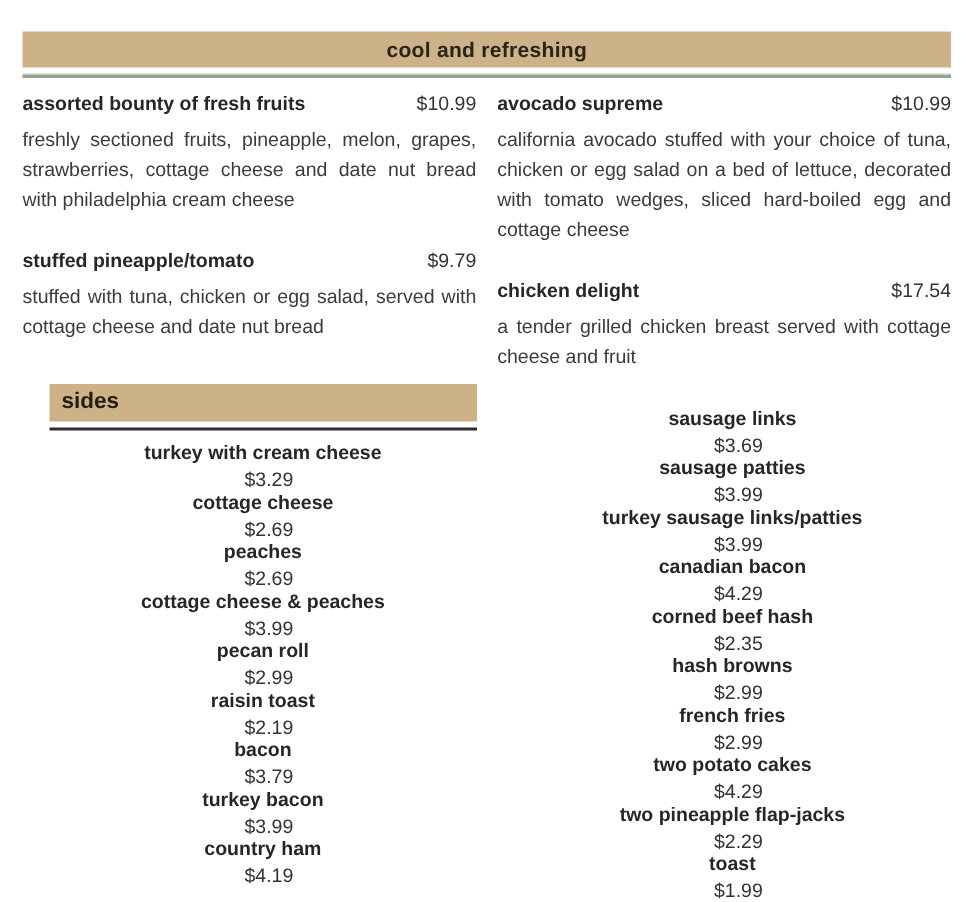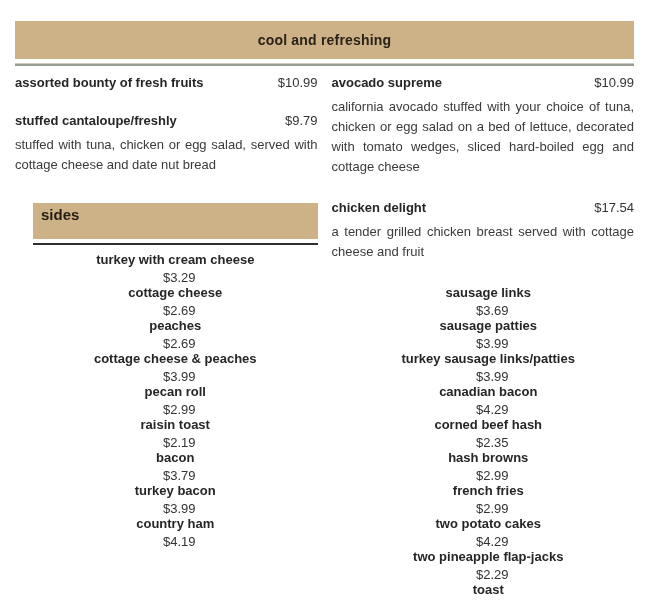--- a/index.html
+++ b/index.html
@@ -8,21 +8,21 @@
     width: 650px;
     height: 601px;
     background: #ffffff;
     font-family: "Liberation Sans", sans-serif;
     color: #262626;
     overflow: hidden;
   }
 
   .banner {
     margin: 21px 16px 0 15px;
-    height: 38px;
+    height: 24px;
     background: #cdb287;
     display: flex;
     align-items: center;
     justify-content: center;
   }
   .banner-title {
     font-weight: bold;
     font-size: 14px;
     color: #292218;
     letter-spacing: 0.2px;
@@ -62,21 +62,21 @@
     line-height: 20px;
     text-align: justify;
     color: #3b3b3b;
     margin: 7px 0 0 0;
   }
   .featured { margin-bottom: 23px; }
 
   .sides-bar {
     margin: 28px 0 0 18px;
     background: #cdb287;
-    padding: 3px 8px 15px 8px;
+    padding: 3px 8px 4px 8px;
   }
   .sides-title {
     font-weight: bold;
     font-size: 15px;
     color: #241d10;
   }
   .sides-underline {
     margin: 4px 0 0 18px;
     height: 2px;
     background: #2f2f2f;
@@ -106,25 +106,26 @@
 
   <div class="columns">
 
     <div class="col">
 
       <div class="featured">
         <div class="item-row">
           <span class="item-name">assorted bounty of fresh fruits</span>
           <span class="item-price">$10.99</span>
         </div>
-      </div>
-
-      <div class="featured">
-        <div class="item-row">
-          <span class="item-name">stuffed cantaloupe/freshly</span>
+        <p class="item-desc">freshly sectioned fruits, pineapple, melon, grapes, strawberries, cottage cheese and date nut bread with philadelphia cream cheese</p>
+      </div>
+
+      <div class="featured">
+        <div class="item-row">
+          <span class="item-name">stuffed pineapple/tomato</span>
           <span class="item-price">$9.79</span>
         </div>
         <p class="item-desc">stuffed with tuna, chicken or egg salad, served with cottage cheese and date nut bread</p>
       </div>
 
       <div class="sides-bar">
         <span class="sides-title">sides</span>
       </div>
       <div class="sides-underline"></div>
 

